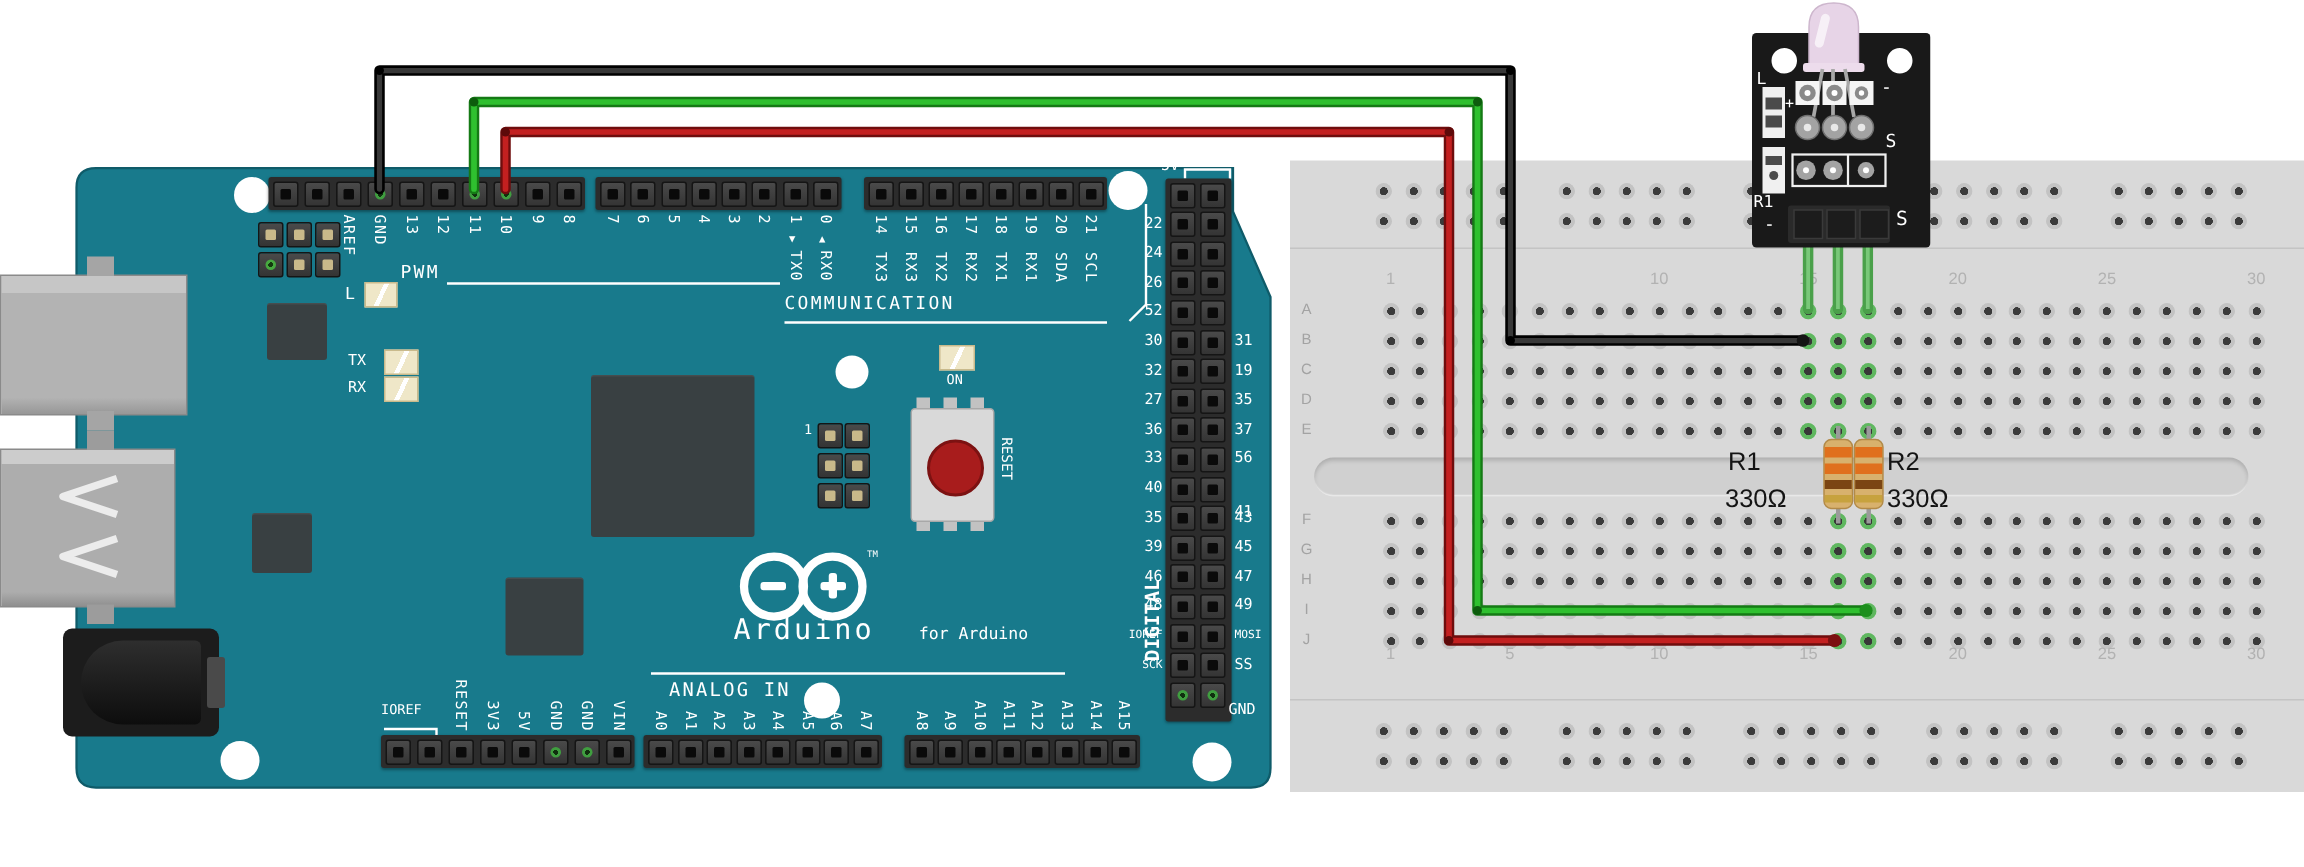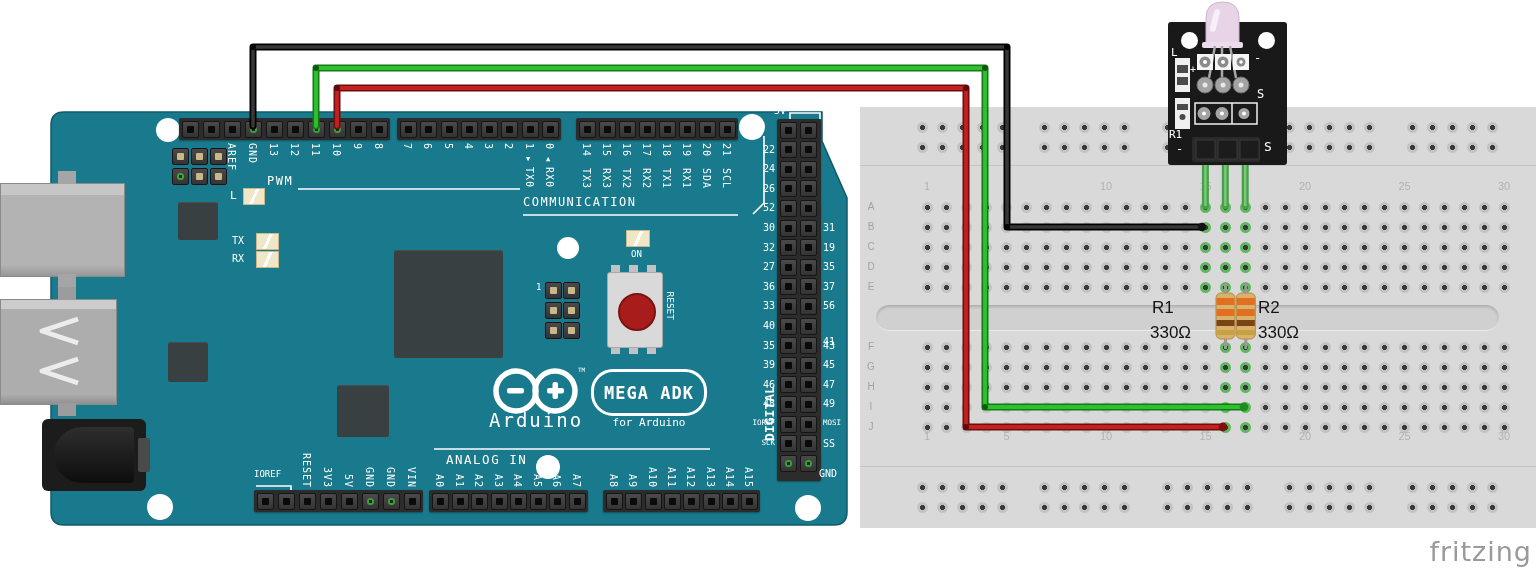--- a/index.html
+++ b/index.html
@@ -134,21 +134,20 @@
   <span class="silk" style="left:232px;top:236px;">TX</span>
   <span class="silk" style="left:232px;top:254px;">RX</span>
   <span class="silk" style="left:656px;top:301px;font-size:9.5px;transform:rotate(90deg);">RESET</span>
   <span class="silk" style="left:536px;top:283px;font-size:9px;">1</span>
   <span class="silk" style="left:526px;top:156px;font-size:7px;">▼</span>
   <span class="silk" style="left:546px;top:156px;font-size:7px;">▲</span>
   <span class="silk vlab" style="left:524px;top:167px;">TX0</span>
   <span class="silk vlab" style="left:544px;top:167px;">RX0</span>
   <span class="silk" style="left:578px;top:367px;font-size:6px;">TM</span>
   <span id="arduinotext">Arduino</span>
-  <div id="badge">MEGA ADK</div>
   <div id="forandroid">for Arduino</div>
 
   <div id="bb">
     <div class="bbline" style="left:0;top:58px;width:676px;height:1px;"></div>
     <div class="bbline" style="left:0;top:359px;width:676px;height:1px;"></div>
     <div class="groove"></div>
   </div>
 
   <svg class="abs z5" width="1536" height="578">
 
@@ -276,21 +275,20 @@
     <span class="modlbl" style="left:1px;top:107px;">R1</span>
     <span class="modlbl" style="left:8px;top:121px;font-size:12px;">-</span>
     <span class="modlbl" style="left:96px;top:118px;font-size:13px;">S</span>
   </div>
 
   <span class="partlbl" style="left:1152px;top:299px;">R1</span>
   <span class="partlbl" style="left:1150px;top:324px;">330Ω</span>
   <span class="partlbl" style="left:1258px;top:299px;">R2</span>
   <span class="partlbl" style="left:1258px;top:324px;">330Ω</span>
 
-  <span id="watermark">fritzing</span>
 <div class="strip" style="left: 179px; top: 118px; width: 211px; height: 22px;"></div>
     <div class="pin" style="left: 181.5px; top: 121px;">
       <i></i>
     </div>
     <div class="pin" style="left: 202.5px; top: 121px;">
       <i></i>
     </div>
     <div class="pin" style="left: 223.5px; top: 121px;">
       <i></i>
     </div>

